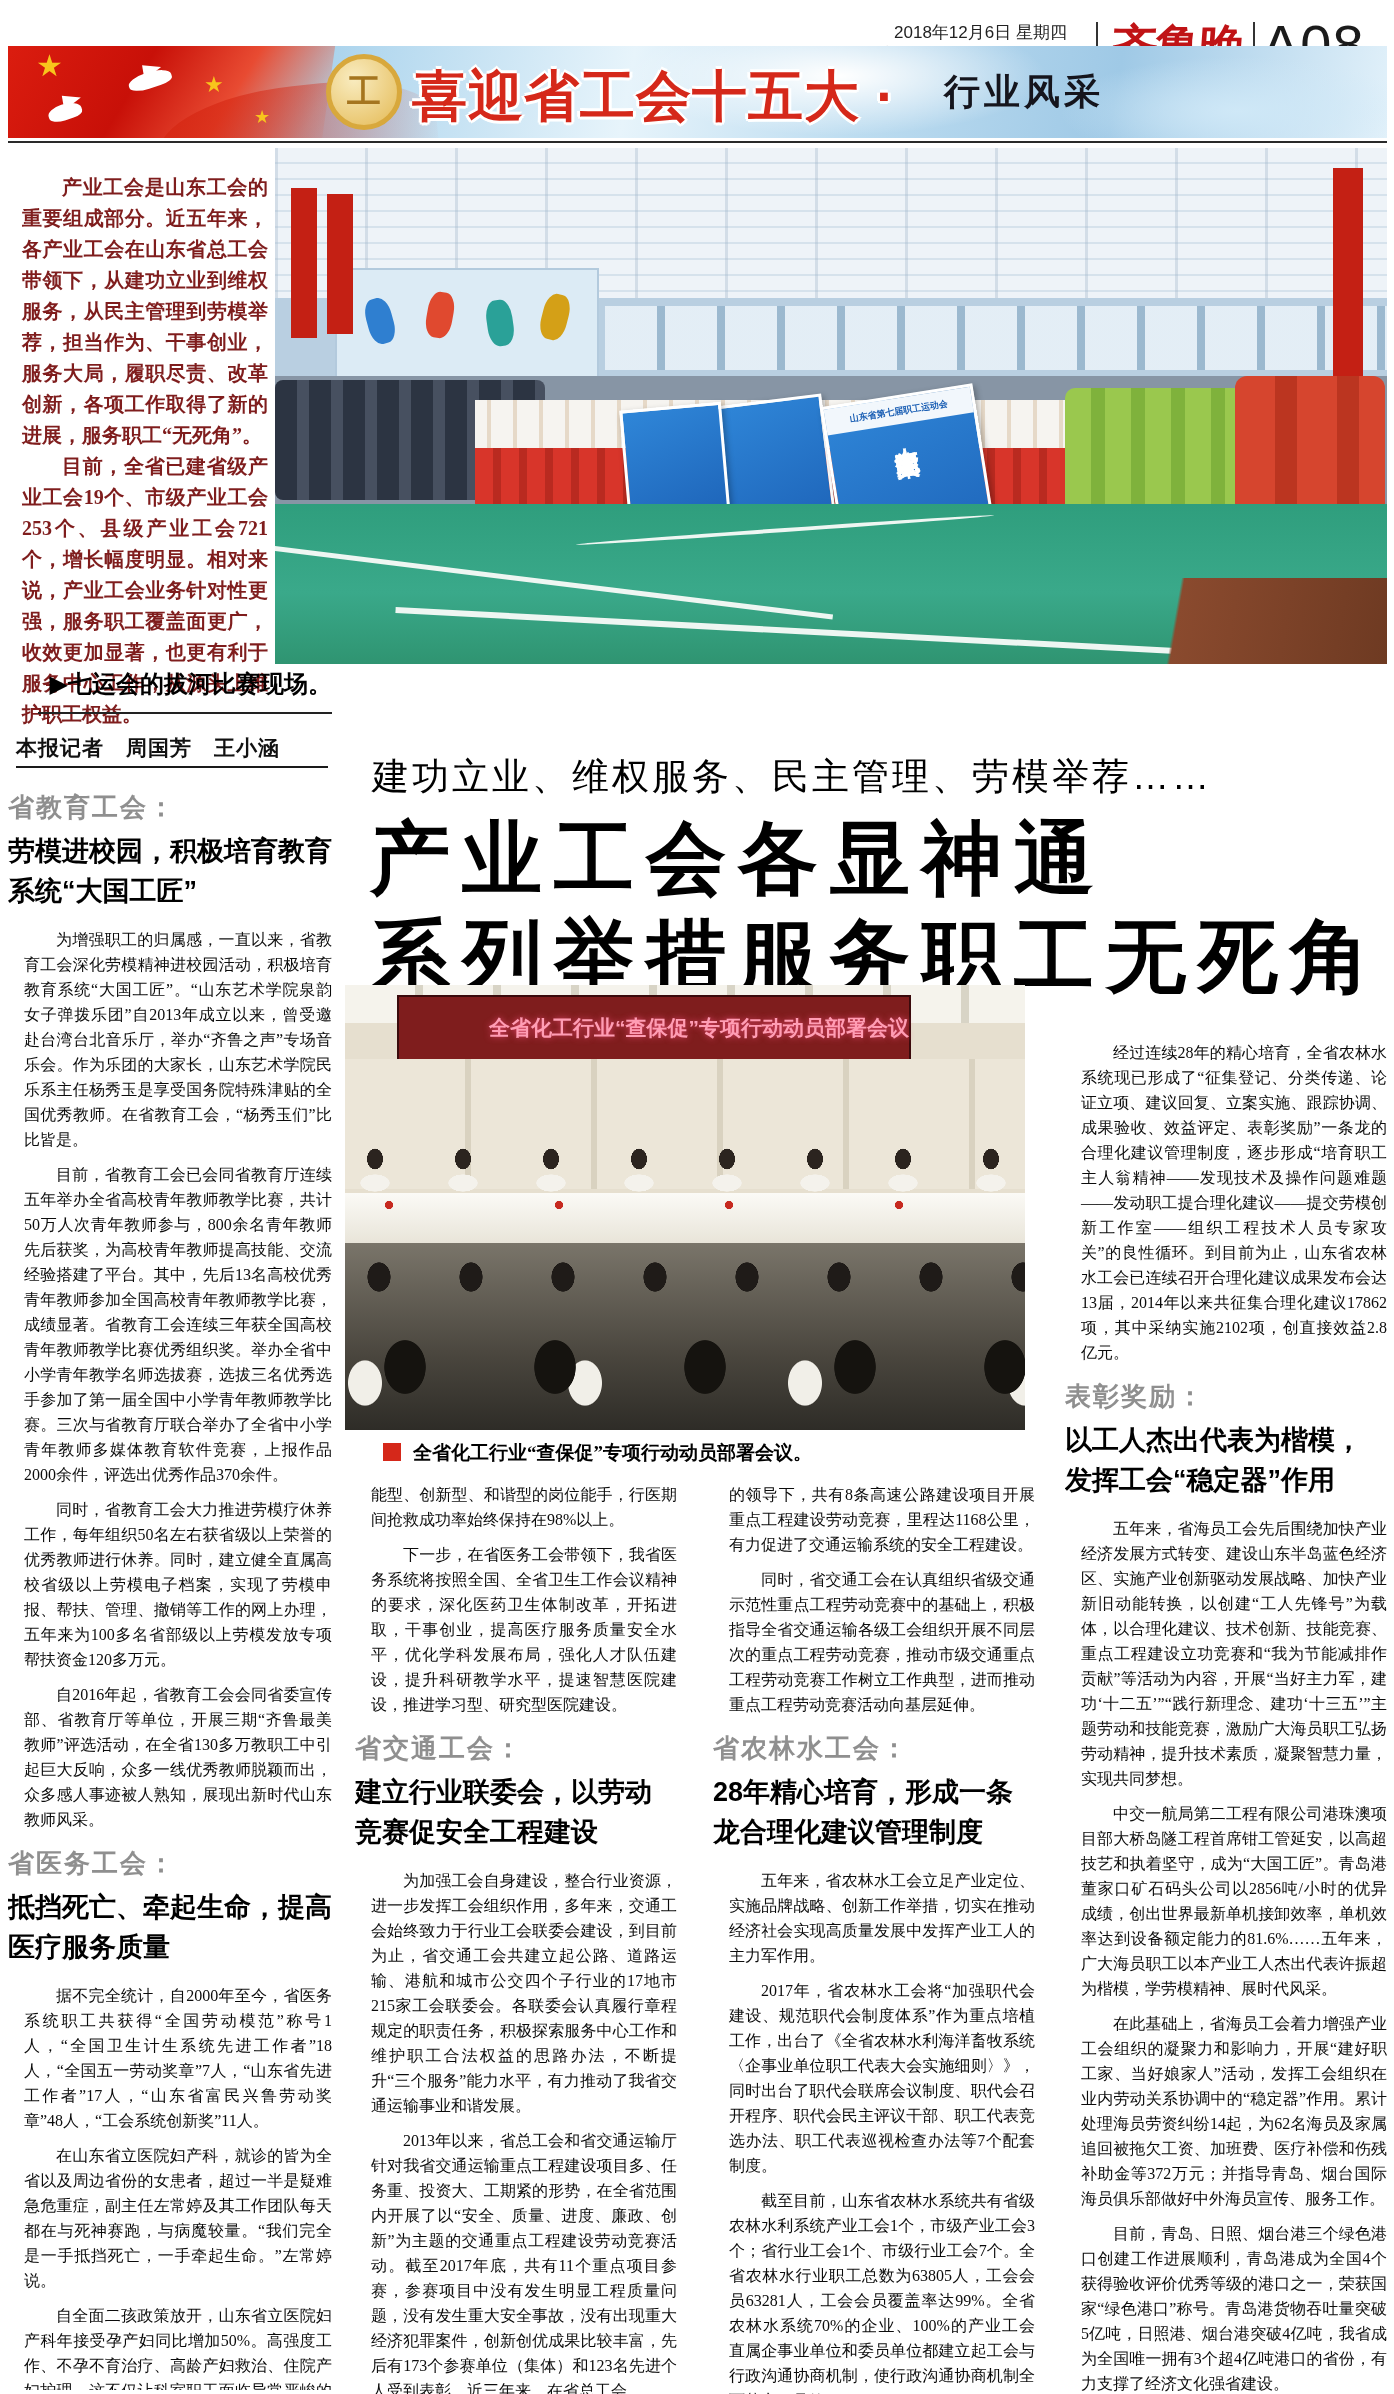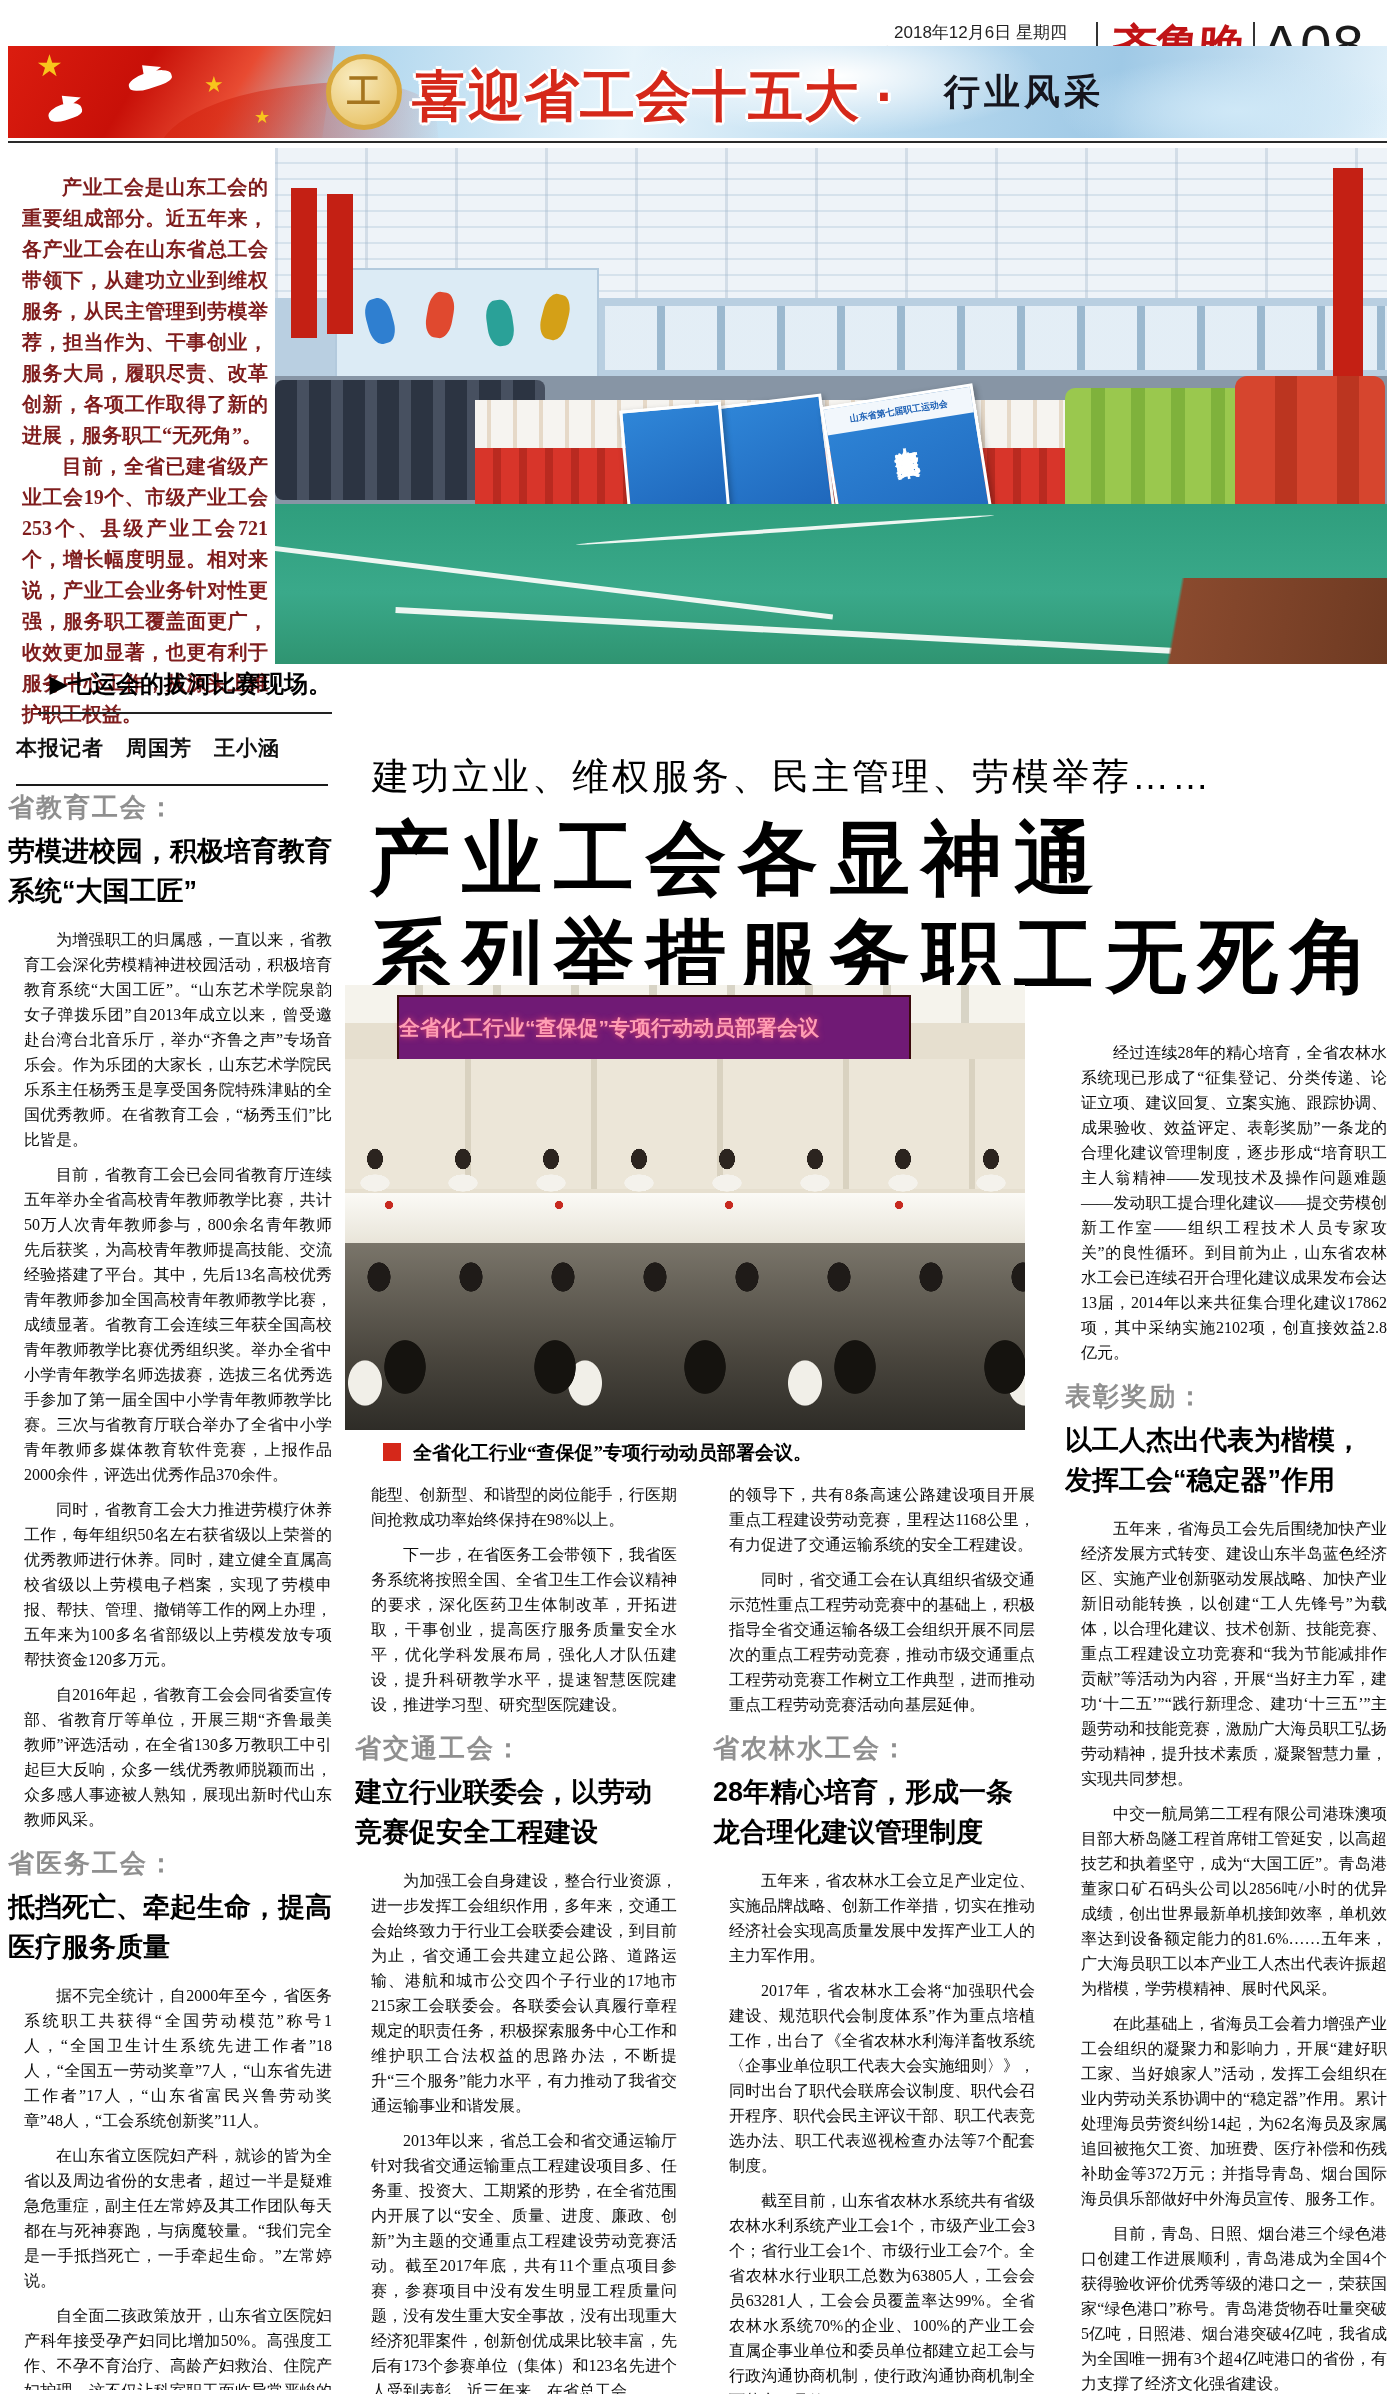--- a/index.html
+++ b/index.html
@@ -44,21 +44,21 @@
   .rule-top{position:absolute;left:8px;top:141px;width:1379px;height:2px;background:#2a2a2a;}
 
   
   .intro{position:absolute;left:22px;top:172px;width:246px;font-size:20px;line-height:31px;
     font-weight:bold;text-align:justify;color:#7f1d1d;}
   .intro p{margin:0;text-indent:2em;}
   .cap1{position:absolute;left:8px;top:668px;width:324px;text-align:right;
     font-size:24px;font-weight:bold;color:#000;}
   .rule-mid{position:absolute;left:38px;top:712px;width:294px;height:2px;background:#222;}
   .byline{position:absolute;left:16px;top:734px;width:312px;border-bottom:2px solid #1a1a1a;
-    padding-bottom:22px;font-size:21px;font-weight:bold;letter-spacing:1px;}
+    padding-bottom:4px;font-size:21px;font-weight:bold;letter-spacing:1px;}
 
   
   .kicker{position:absolute;left:372px;top:752px;font-family:"Liberation Sans",sans-serif;
     font-weight:normal;font-size:37px;letter-spacing:3px;color:#000;white-space:nowrap;}
   .h1a{position:absolute;left:370px;top:806px;font-family:"Liberation Sans",sans-serif;
     font-weight:bold;font-size:80px;letter-spacing:12px;color:#000;white-space:nowrap;}
   .h1b{position:absolute;left:370px;top:904px;font-family:"Liberation Sans",sans-serif;
     font-weight:bold;font-size:80px;letter-spacing:12px;color:#000;white-space:nowrap;}
 
   
@@ -114,22 +114,22 @@
   .p1-floor{position:absolute;left:0;top:356px;width:100%;height:160px;
     background:linear-gradient(#2f9e7d,#3aa98a 55%,#2f9471);}
   .p1-line{position:absolute;background:#eef6f2;}
   .p1-track{position:absolute;right:0;top:430px;width:300px;height:86px;
     background:linear-gradient(100deg,transparent 30%,#8a4a2e 31%,#6e3a22);}
 
   
   .photo2{position:absolute;left:345px;top:985px;width:680px;height:445px;overflow:hidden;background:#e6dfcf;}
   .p2-ceiling{position:absolute;left:0;top:0;width:100%;height:38px;
     background:repeating-linear-gradient(90deg,#f5f3ec 0 70px,#d8d4c6 70px 78px);}
-  .p2-led{position:absolute;left:52px;top:10px;width:510px;height:62px;background:#701a75;
-    border:2px solid #3a0a0c;display:flex;align-items:center;justify-content:flex-start;}
+  .p2-led{position:absolute;left:52px;top:10px;width:510px;height:62px;background:#7f1d1d;
+    border:2px solid #3a0a0c;display:flex;align-items:center;justify-content:flex-end;}
   .p2-led span{color:#ff9db4;font-family:"Liberation Sans",sans-serif;font-weight:bold;
     font-size:21px;white-space:nowrap;text-shadow:0 0 6px #e4486e;}
   .p2-wall{position:absolute;left:0;top:74px;width:100%;height:130px;
     background:repeating-linear-gradient(90deg,#ece6d8 0 120px,#d9d2c0 120px 126px);}
   .p2-heads{position:absolute;left:0;top:150px;width:100%;height:56px;
     background:radial-gradient(ellipse 13px 17px at 30px 24px,#2b241f 60%,transparent 62%) 0 0/88px 56px repeat-x;}
   .p2-shirts{position:absolute;left:0;top:186px;width:100%;height:26px;
     background:radial-gradient(ellipse 24px 14px at 30px 12px,#f4f2ec 60%,transparent 62%) 0 0/88px 26px repeat-x;}
   .p2-table{position:absolute;left:0;top:208px;width:100%;height:52px;
     background:linear-gradient(#fbfaf6,#e8e4d8);}

